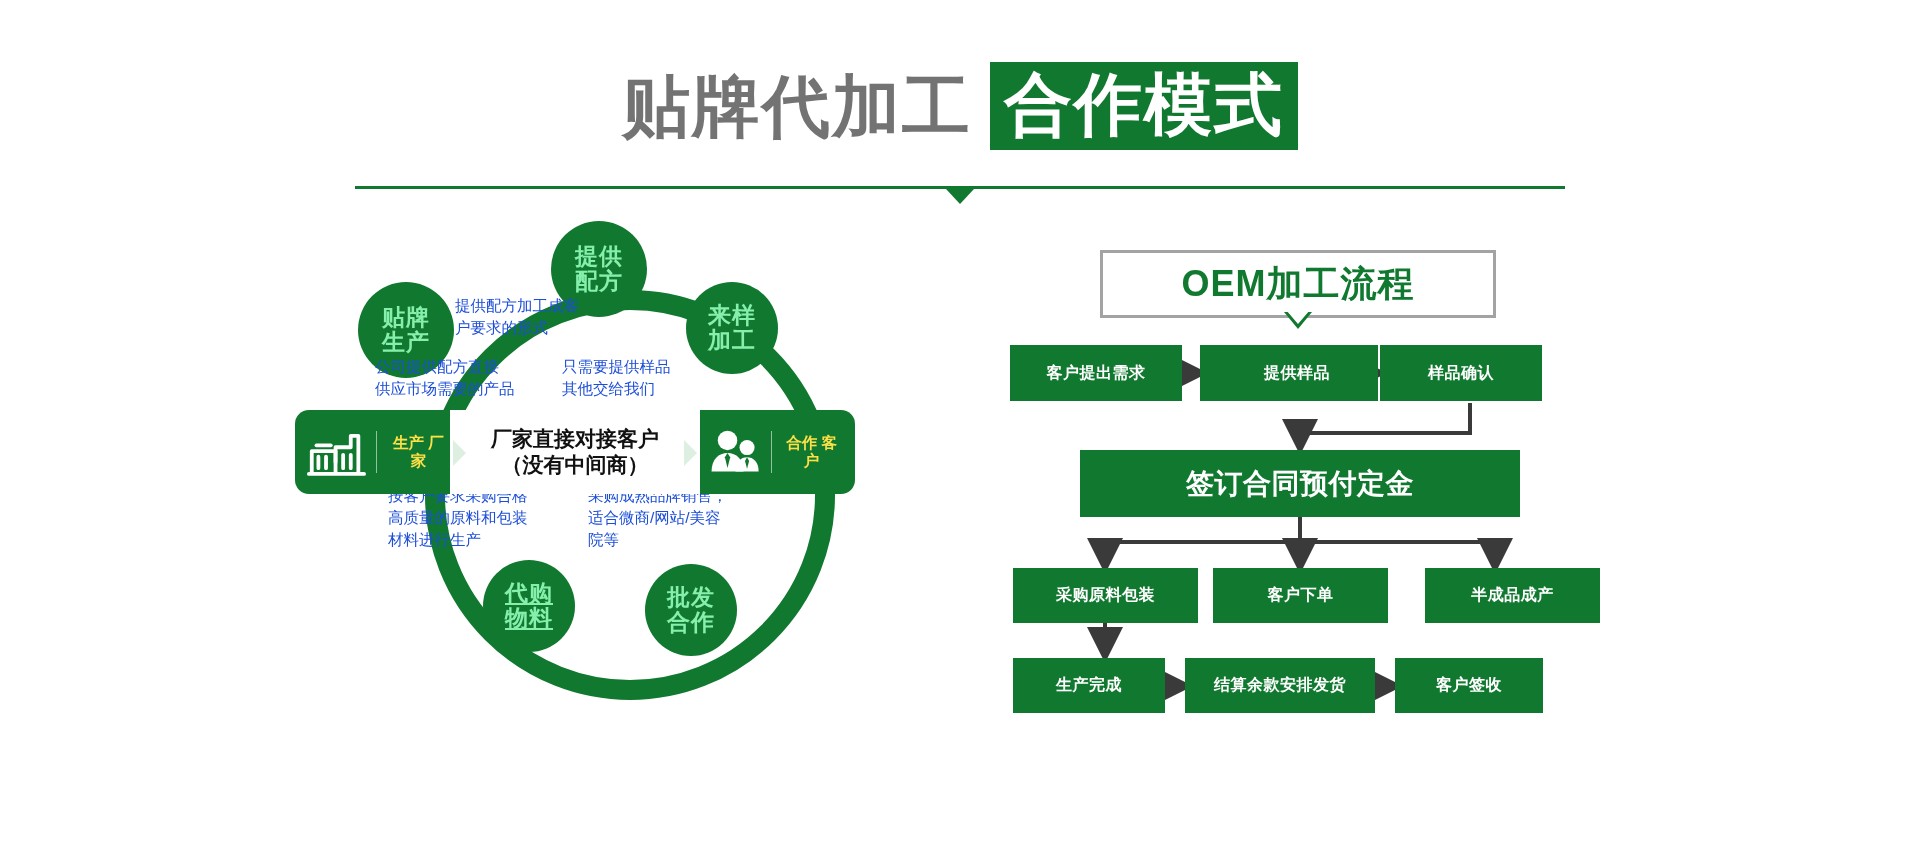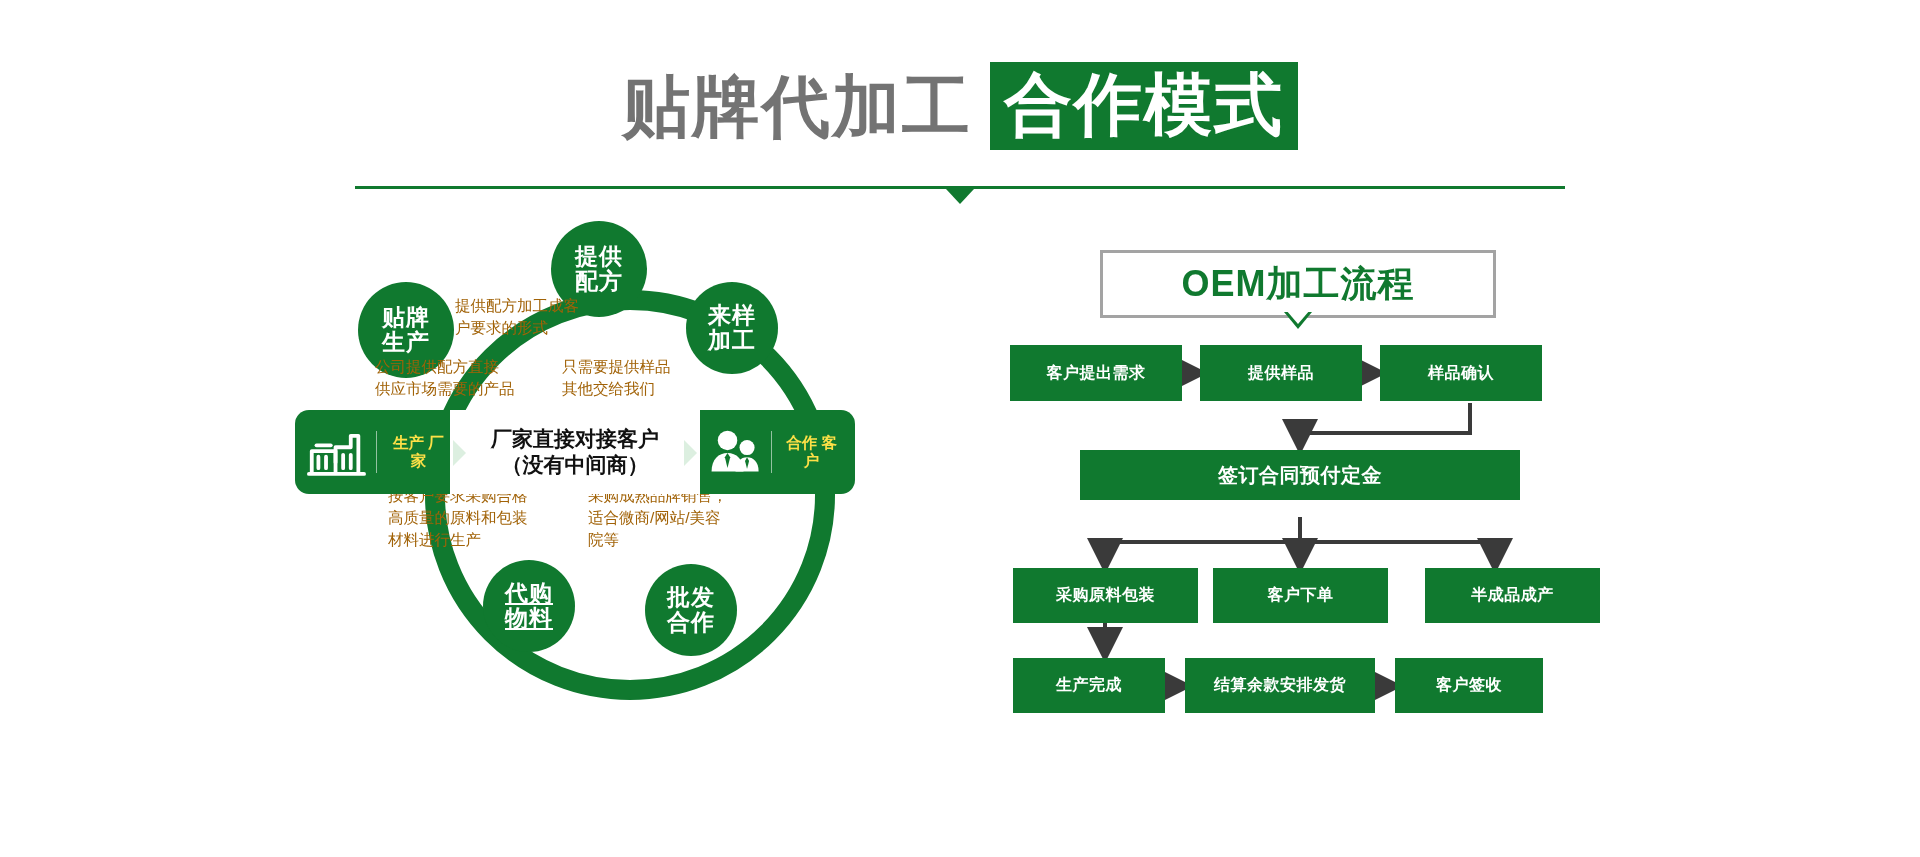--- a/index.html
+++ b/index.html
@@ -32,28 +32,28 @@
     width:0;height:0;border-left:14px solid transparent;border-right:14px solid transparent;
     border-top:15px solid #10792F;
   }
 
   
   #circle-panel{position:absolute;left:340;top:240px;width:640px;height:560px;}
   #ring-svg{position:absolute;left:0;top:0;}
 
   .node-circle{
     position:absolute;border-radius:50%;background:#10792F;
-    color:#ffffff;font-weight:bold;display:flex;flex-direction:column;
+    color:#86efac;font-weight:bold;display:flex;flex-direction:column;
     align-items:center;justify-content:center;line-height:1.08;
     text-align:center;font-size:23px;letter-spacing:1px;
   }
   .node-circle span{display:block;}
 
   .ring-desc{
-    position:absolute;color:#a16207;font-size:15.5px;line-height:1.42;
+    position:absolute;color:#1d4ed8;font-size:15.5px;line-height:1.42;
     text-align:left;white-space:pre-line;
   }
 
   
   #center-band{position:absolute;left:0;top:0;width:560px;height:84px;}
   #band-white{
     position:absolute;left:0;top:0;width:560px;height:84px;
     background:#ffffff;border-radius:10px;
   }
   .band-green{
@@ -242,24 +242,24 @@
       <line x1="500" y1="292" x2="500" y2="316" marker-end="url(#ah)"></line>
 
       <line x1="110" y1="370" x2="110" y2="405" marker-end="url(#ah)"></line>
 
       <line x1="170" y1="436" x2="190" y2="436" marker-end="url(#ah)"></line>
       <line x1="380" y1="436" x2="400" y2="436" marker-end="url(#ah)"></line>
     </g>
   </svg>
 
   <div class="flow-box" style="left:15px;top:95px;width:172px;height:56px;">客户提出需求</div>
-  <div class="flow-box" style="left:205px;top:95px;width:162px;height:56px;">提供样品</div>
+  <div class="flow-box" style="left:205px;top:95px;width:162px;height:56px;padding-left:16px;">提供样品</div>
   <div class="flow-box" style="left:385px;top:95px;width:162px;height:56px;">样品确认</div>
 
-  <div class="flow-box" style="left:85px;top:200px;width:440px;height:50px;font-size:20px;">签订合同预付定金</div>
+  <div class="flow-box" style="left:85px;top:200px;width:440px;height:67px;font-size:28px;">签订合同预付定金</div>
 
   <div class="flow-box" style="left:18px;top:318px;width:185px;height:55px;">采购原料包装</div>
   <div class="flow-box" style="left:218px;top:318px;width:175px;height:55px;">客户下单</div>
   <div class="flow-box" style="left:410px;top:318px;width:175px;height:55px;margin-left:20px;">半成品成产</div>
 
   <div class="flow-box" style="left:18px;top:408px;width:152px;height:55px;">生产完成</div>
   <div class="flow-box" style="left:190px;top:408px;width:190px;height:55px;">结算余款安排发货</div>
   <div class="flow-box" style="left:400px;top:408px;width:148px;height:55px;">客户签收</div>
 </div>
 

